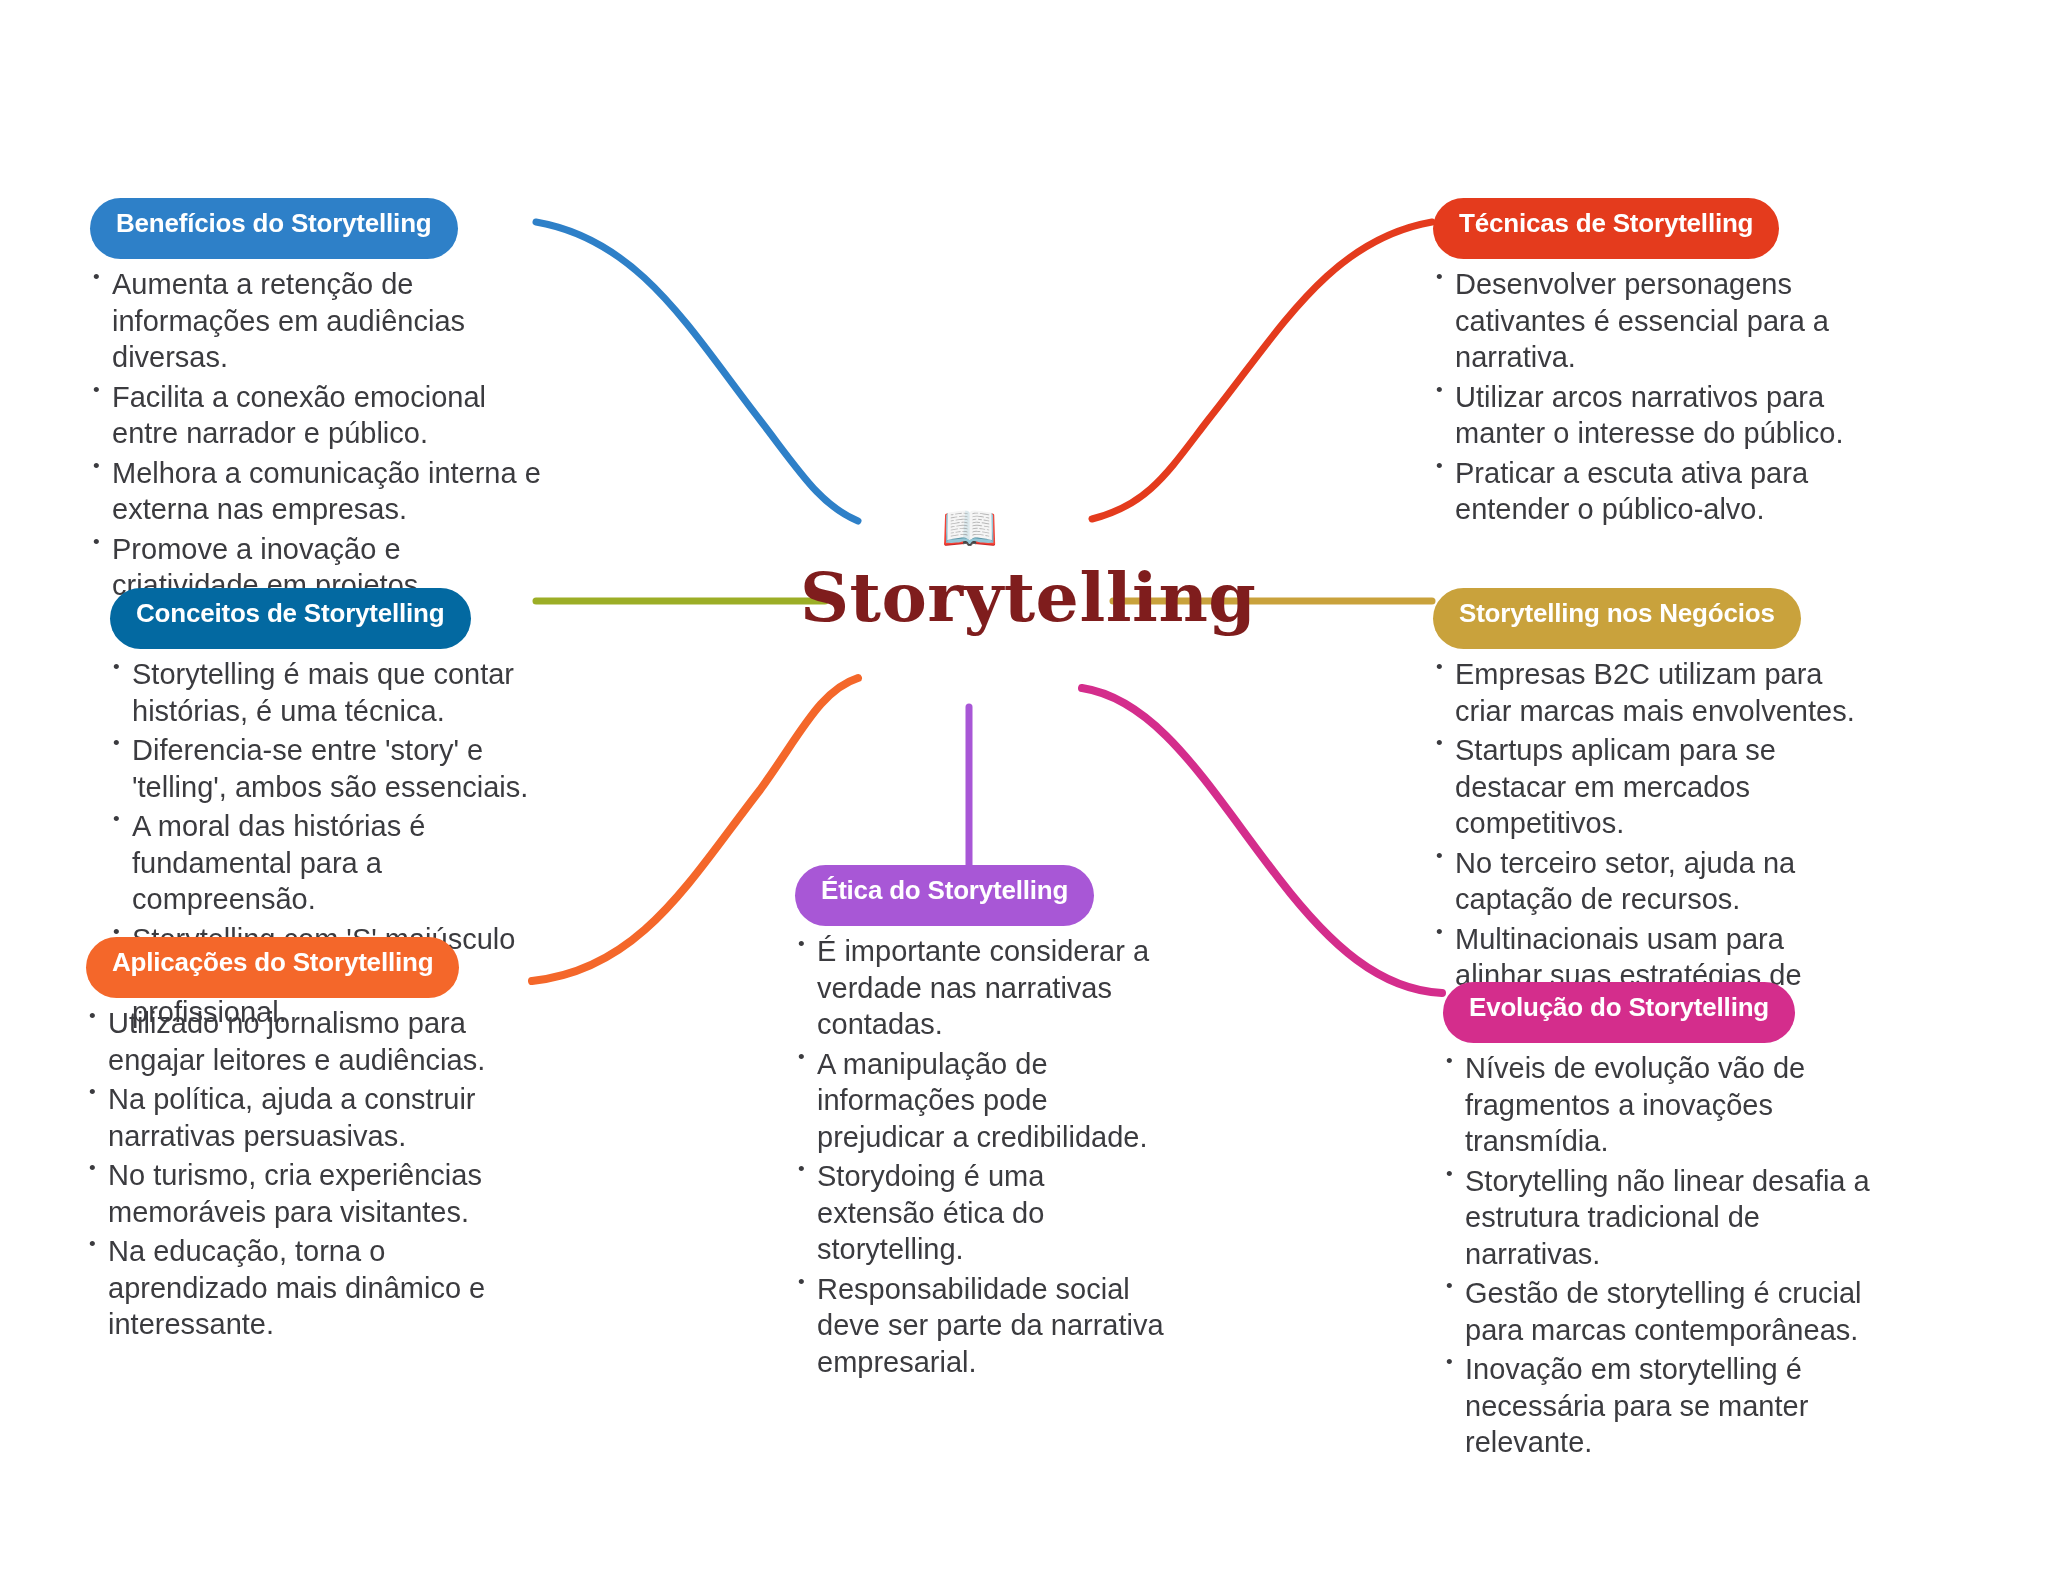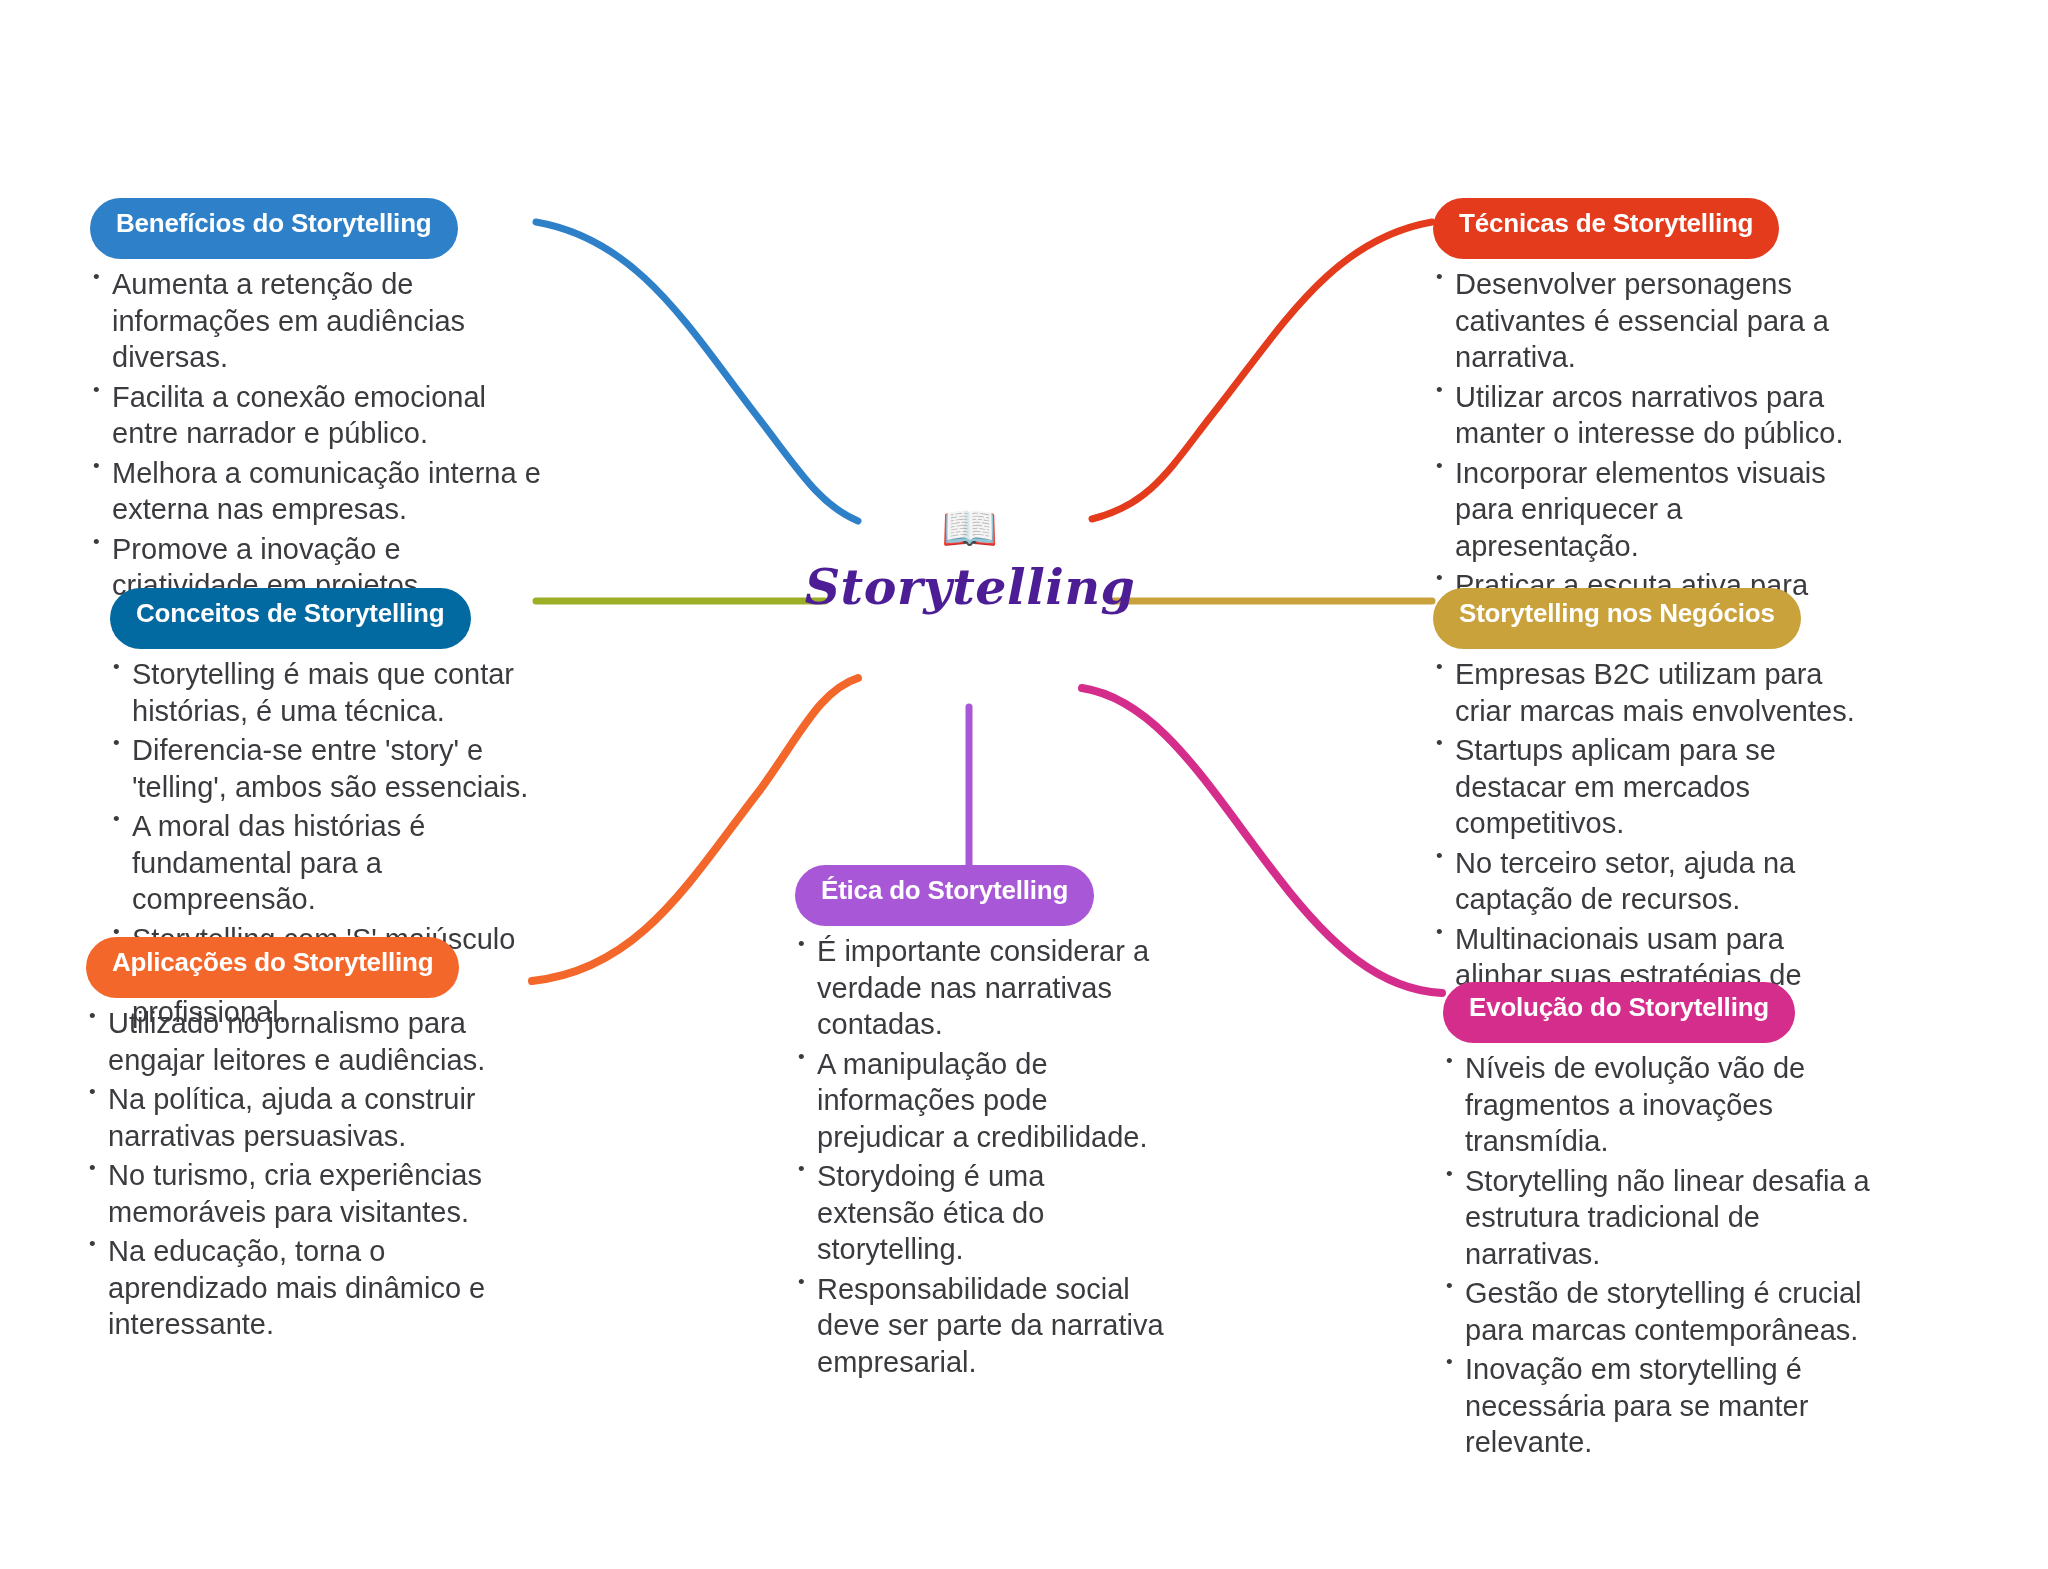--- a/index.html
+++ b/index.html
@@ -79,24 +79,23 @@
 
   
   #center-node {
     position: absolute;
     z-index: 4;
     text-align: center;
   }
 
   #center-title {
     font-family: "DejaVu Serif", serif;
-    font-style: italic;
     font-weight: bold;
-    font-size: 49px;
-    color: #4c1d95;
+    font-size: 68px;
+    color: #7f1d1d;
     line-height: 1;
     letter-spacing: 0.5px;
     white-space: nowrap;
   }
 
   #book-icon {
     font-size: 46px;
     line-height: 1;
     margin-bottom: 12px;
   }
@@ -147,21 +146,20 @@
       <li>Melhora a comunicação interna e externa nas empresas.</li>
       <li>Promove a inovação e criatividade em projetos corporativos.</li>
     </ul>
   </div>
 
   <div class="branch" id="branch-tecnicas">
     <div class="pill" style="background: rgb(228, 59, 29);">Técnicas de Storytelling</div>
     <ul class="bullets">
       <li>Desenvolver personagens cativantes é essencial para a narrativa.</li>
       <li>Utilizar arcos narrativos para manter o interesse do público.</li>
-      <li>Incorporar elementos visuais para enriquecer a apresentação.</li>
       <li>Praticar a escuta ativa para entender o público-alvo.</li>
     </ul>
   </div>
 
   <div class="branch" id="branch-conceitos">
     <div class="pill" style="background: #0369a1; text-align: right;">Conceitos de Storytelling</div>
     <ul class="bullets">
       <li>Storytelling é mais que contar histórias, é uma técnica.</li>
       <li>Diferencia-se entre 'story' e 'telling', ambos são essenciais.</li>
       <li>A moral das histórias é fundamental para a compreensão.</li>

